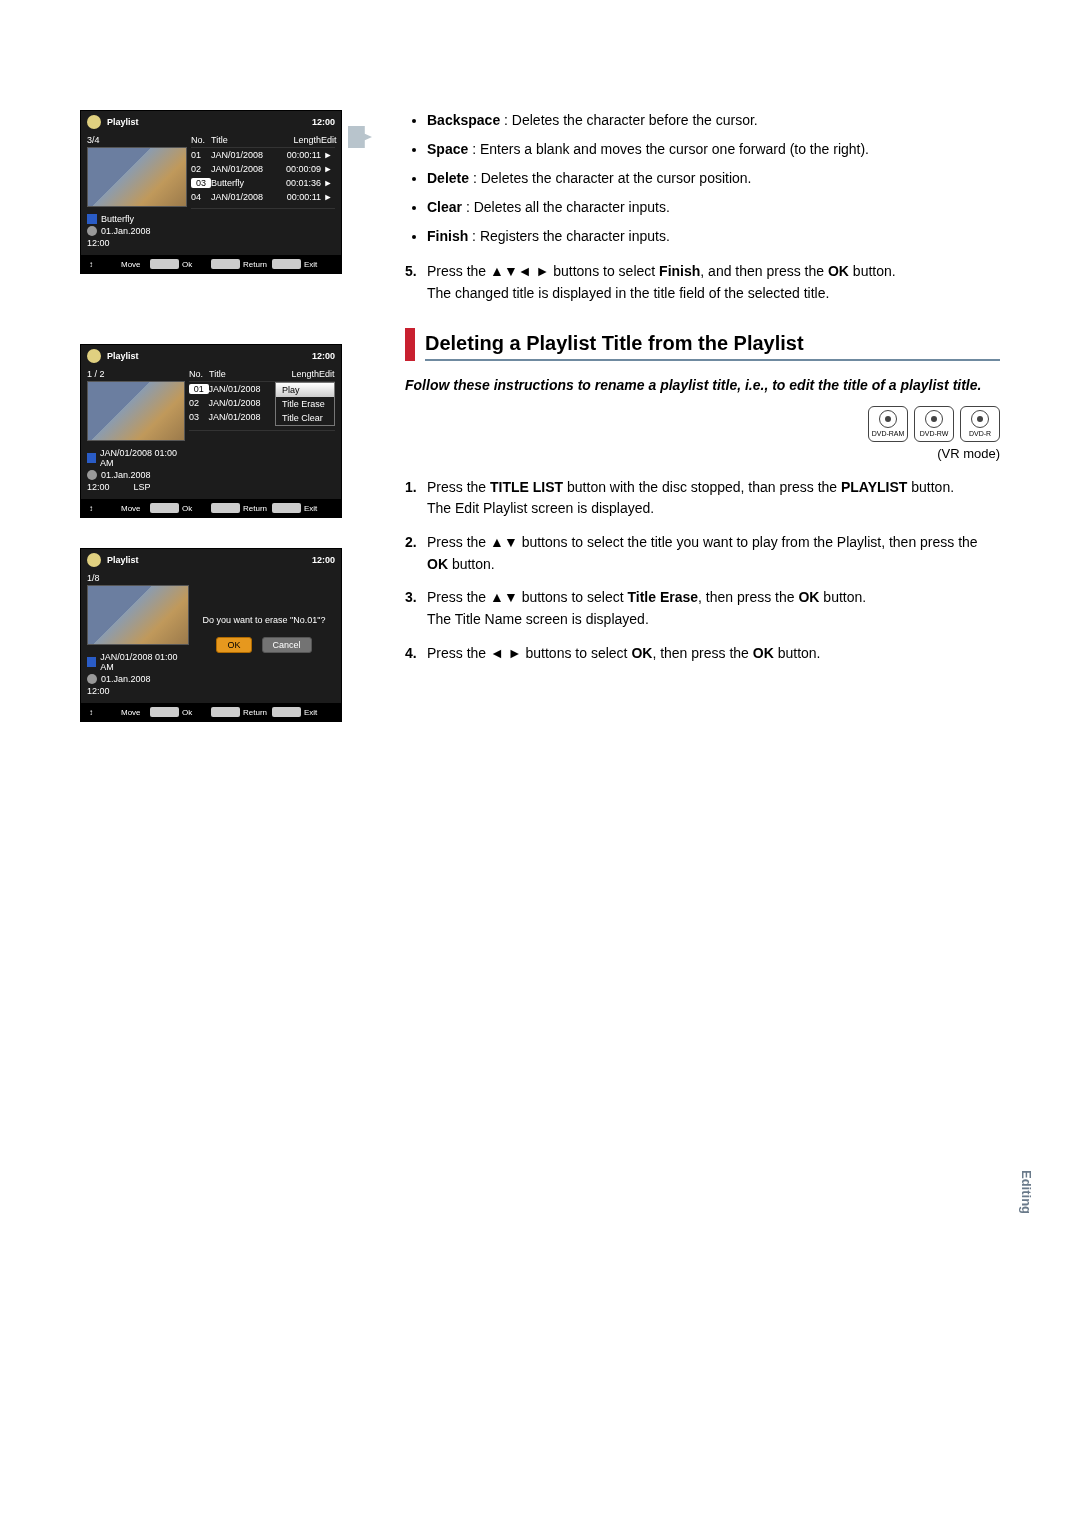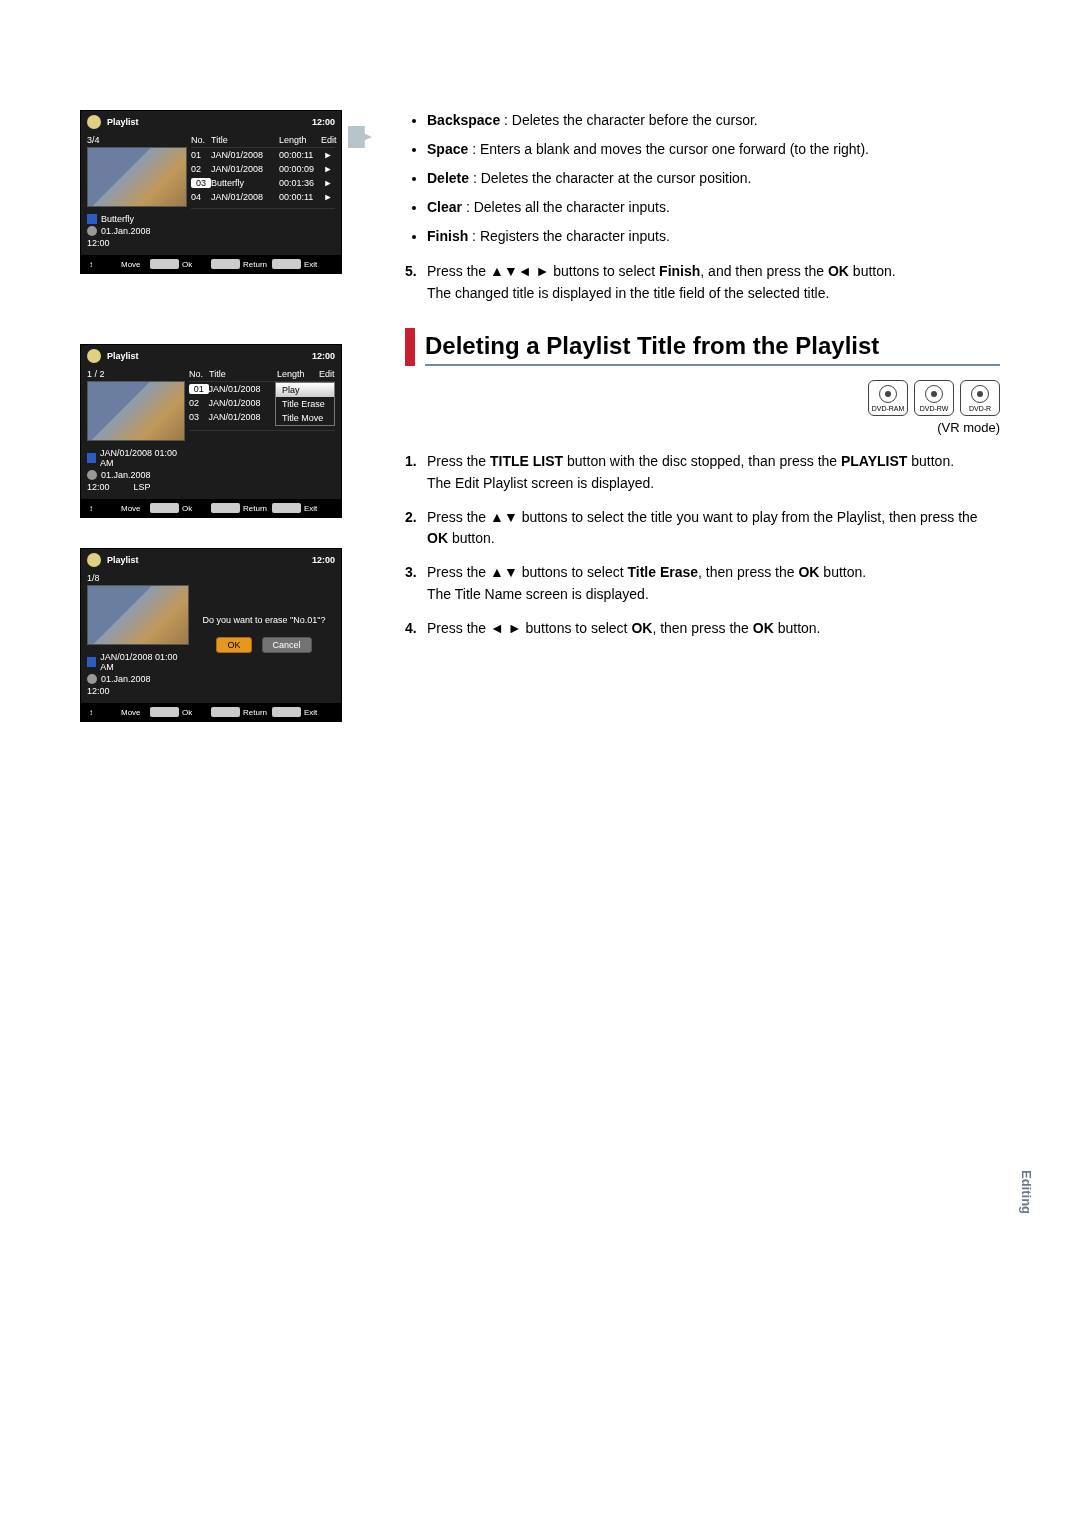--- a/index.html
+++ b/index.html
@@ -17,41 +17,41 @@
 .thumb{width:100%;height:58px;background:linear-gradient(135deg,#6b7ea0 40%,#8b9cb0 40%,#c0995b 70%,#9b7a4b 100%);border:1px solid #555}
 .meta{margin-top:6px}
 .meta-row{display:flex;align-items:center;gap:4px;padding:1px 0}
 .sq{width:10px;height:10px;background:#2a5cc6;display:inline-block}
 .cl{width:10px;height:10px;border-radius:50%;background:#999;display:inline-block}
 .list-area{flex:1}
 .list-head{display:flex;padding:2px 0;border-bottom:1px solid #333}
 .list-head span,.lrow span{display:inline-block}
 .c-no{width:20px}
 .c-title{width:68px}
-.c-len{width:42px;text-align:left}
+.c-len{width:42px;text-align:right}
 .c-ed{width:14px;text-align:center}
 .lrow{display:flex;padding:2px 0;align-items:center}
 .lrow.sel .c-no{background:#fff;color:#000;text-align:center;border-radius:2px}
 .btn{background:#e6981e;border:1px solid #b06a00;padding:2px 10px;border-radius:3px;color:#000;font-size:9px}
 .btn.gray{background:#737373;border-color:#555;color:#fff}
 .ss-foot{display:flex;padding:4px 8px;background:#000;font-size:8px}
 .ss-foot span{flex:1}
 .ss-foot .fi{display:inline-flex;align-items:center;gap:3px}
 .key{display:inline-block;width:10px;height:10px;background:#ccc;border-radius:2px}
 .arrow-callout{position:relative;height:0}
 .callout{position:absolute;width:24px;height:22px;background:#b8c4cc;clip-path:polygon(0 0,70% 0,70% 35%,100% 50%,70% 65%,70% 100%,0 100%)}
 ul.bul{margin:0 0 14px 0;padding-left:22px}
 ul.bul li{margin-bottom:8px;line-height:1.5}
 .step{display:flex;margin-bottom:12px;line-height:1.55}
 .step .n{font-weight:bold;width:22px;flex-shrink:0}
 .step .t{flex:1}
 b{font-weight:bold}
 .h2bar{display:flex;align-items:stretch;margin:24px 0 14px 0}
 .h2bar .mark{width:10px;background:#c8202f;margin-right:10px}
-.h2bar h2{margin:0;font-size:24px;font-weight:bold;padding:4px 0;border-bottom:2px solid #6f8aa0;flex:1}
+.h2bar h2{margin:0;font-size:20px;font-weight:bold;padding:4px 0;border-bottom:2px solid #6f8aa0;flex:1}
 .intro{font-style:italic;font-weight:bold;margin-bottom:10px;line-height:1.45}
 .modes{text-align:right;margin-bottom:16px}
 .mode-icons{display:inline-flex;gap:6px}
 .mi{width:38px;height:34px;border:1.5px solid #444;border-radius:6px;display:flex;flex-direction:column;align-items:center;justify-content:center;font-size:7px}
 .mi .ring{width:16px;height:16px;border:1.5px solid #444;border-radius:50%;display:flex;align-items:center;justify-content:center;margin-bottom:2px}
 .mi .dot{width:6px;height:6px;background:#444;border-radius:50%}
 .mode-txt{font-size:13px;margin-top:4px}
 .sidetab{position:absolute;right:46px;top:1170px;writing-mode:vertical-rl;font-weight:bold;font-size:13px;color:#6a7a8a}
 .footer{position:absolute;bottom:60px;left:0;width:100%;text-align:center;font-size:12px}
 .popup-body{display:flex;padding:0 6px 6px 6px;gap:6px}
@@ -196,21 +196,21 @@
                     <span class="c-title">JAN/01/2008</span>
                   </div>
 <div class="lrow">
                     <span class="c-no">03</span>
                     <span class="c-title">JAN/01/2008</span>
                   </div>
 </div>
 <div class="menu-box" style="width:58px">
 <div class="menu-item sel">Play</div>
 <div class="menu-item">Title Erase</div>
-<div class="menu-item">Title Move</div>
+<div class="menu-item">Title Clear</div>
 </div>
 </div>
 <div style="border-top:1px solid #333;margin-top:4px;height:18px"></div>
 </div>
 </div>
 <div class="ss-foot">
 <span class="fi">
               <span>↕</span>
               <span>Move</span>
             </span>
@@ -296,20 +296,21 @@
 <div class="step">
 <div class="n">5.</div>
 <div class="t"><span>Press the ▲▼◄ ► buttons to select </span><b>Finish</b><span>, and then press the </span><b>OK</b><span> button.</span><br><span>The changed title is displayed in the title field of the selected title.</span></div>
 </div>
 
 <div class="h2bar">
 <div class="mark"></div>
 <h2>Deleting a Playlist Title from the Playlist</h2>
 </div>
 
+<div class="intro">Follow these instructions to rename a playlist title, i.e., to edit the title of a playlist  title.</div>
 
 <div class="modes">
 <div class="mode-icons">
 <div class="mi">
               <div class="ring">
                 <div class="dot"></div>
               </div>
               <span>DVD-RAM</span>
             </div>
 <div class="mi">

